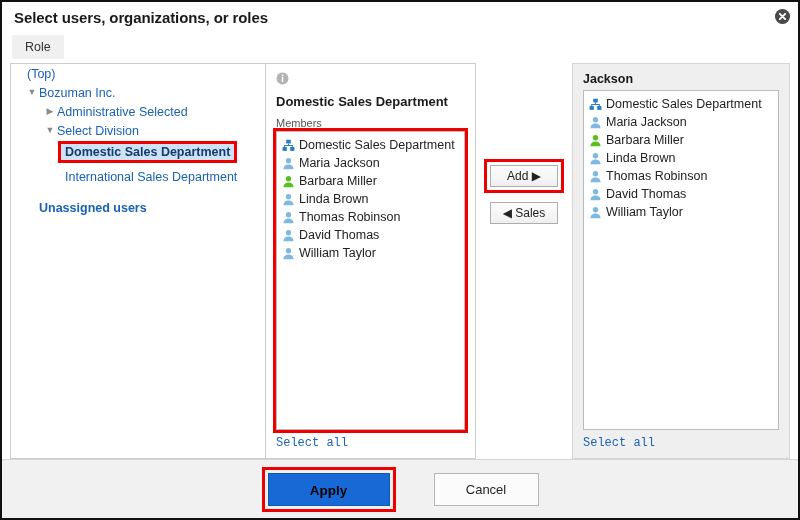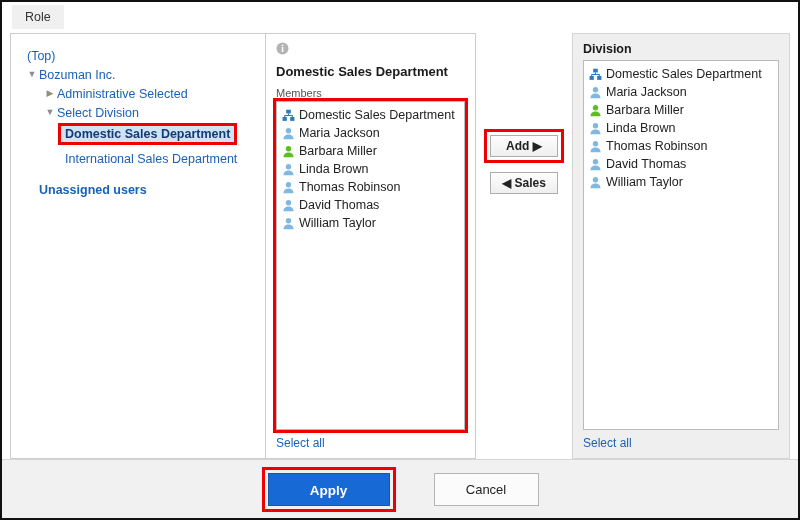--- a/index.html
+++ b/index.html
@@ -95,21 +95,21 @@
     gap: 0px;
     min-height: 0;
   }
   
   .tree-panel {
     width: 256px;
     flex: 0 0 256px;
     border: 1px solid #cccccc;
     background: #ffffff;
     box-sizing: border-box;
-    padding: 12px 6px 6px 8px;
+    padding: 0 6px 6px 8px;
     overflow: hidden;
   }
   .tree-row {
     display: flex;
     align-items: center;
     height: 19px;
     white-space: nowrap;
   }
   .tree-row .tri {
     width: 14px;
@@ -215,32 +215,32 @@
     color: #222222;
   }
   .selectall {
     color: #1962b5;
     font-size: 12px;
     margin-top: 6px;
     margin-bottom: 2px;
     cursor: pointer;
     display: inline-block;
     text-decoration: none;
+    font-family: Liberation Mono, monospace;
   }
   
   .btn-col {
     flex: 0 0 96px;
     width: 96px;
     display: flex;
     flex-direction: column;
     align-items: center;
     padding-top: 96px;
     gap: 9px;
     background: #ffffff;
-    font-weight: bold;
   }
   .xfer-btn {
     width: 68px;
     height: 22px;
     line-height: 20px;
     text-align: center;
     border: 1px solid #adadad;
     background: linear-gradient(#fdfdfd, #efefef);
     font-size: 12px;
     color: #222222;
@@ -274,21 +274,21 @@
     border-top: 1px solid #d6d6d6;
     display: flex;
     align-items: center;
     justify-content: center;
     gap: 38px;
   }
   .apply-btn {
     width: 122px;
     height: 33px;
     background: #1769d6;
-    color: #ffffff;
+    color: #000000;
     font-size: 13.5px;
     font-weight: bold;
     text-align: center;
     line-height: 33px;
     cursor: pointer;
     user-select: none;
     box-sizing: border-box;
     border: 1px solid #1257b0;
   }
   .cancel-btn {
@@ -311,20 +311,29 @@
     box-sizing: content-box;
     line-height: 0;
   }
   .icon { flex: 0 0 13px; width: 13px; height: 13px; display:block; }
 </style>
 </head>
 <body>
 
 <div class="dialog">
 
+  <div class="titlebar">
+    <div class="dialog-title">Select users, organizations, or roles</div>
+    <div class="close-btn">
+      <svg width="15" height="15" viewBox="0 0 15 15" aria-hidden="true">
+        <circle cx="7.5" cy="7.5" r="7" fill="#4a4a4a"></circle>
+        <path d="M4.8 4.8 L10.2 10.2 M10.2 4.8 L4.8 10.2" stroke="#ffffff" stroke-width="1.8" stroke-linecap="round"></path>
+      </svg>
+    </div>
+  </div>
 
   <div class="tabbar">
     <div class="tab inactive">Role</div>
   </div>
 
   <div class="content">
 
     <div class="tree-panel">
       <div class="tree-row" style="padding-left:8px;">
         <span class="tree-label plain">(Top)</span>
@@ -431,21 +440,21 @@
     </div>
 
     <div class="btn-col">
       <div class="wrap-red">
         <div class="xfer-btn">Add ▶</div>
       </div>
       <div class="xfer-btn">◀ Sales</div>
     </div>
 
     <div class="sel-panel">
-      <div class="sel-title">Division</div>
+      <div class="sel-title">Jackson</div>
       <div class="listbox">
         <div class="list-item">
           <svg class="icon" viewBox="0 0 14 14" aria-hidden="true">
             <rect x="4.5" y="0.8" width="5" height="4" fill="#2b7cc4"></rect>
             <rect x="0.6" y="8.6" width="4.6" height="4.2" fill="#2b7cc4"></rect>
             <rect x="8.8" y="8.6" width="4.6" height="4.2" fill="#2b7cc4"></rect>
             <path d="M7 4.8 V6.9 M2.9 8.6 V6.9 H11.1 V8.6" stroke="#2b7cc4" stroke-width="1.1" fill="none"></path>
           </svg>
           <span class="label">Domestic Sales Department</span>
         </div>

